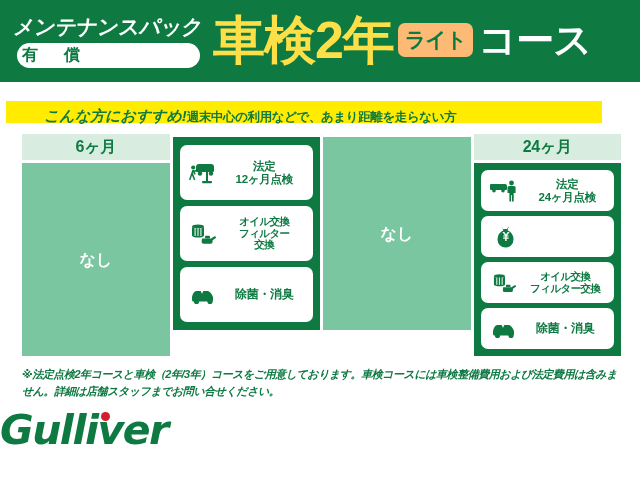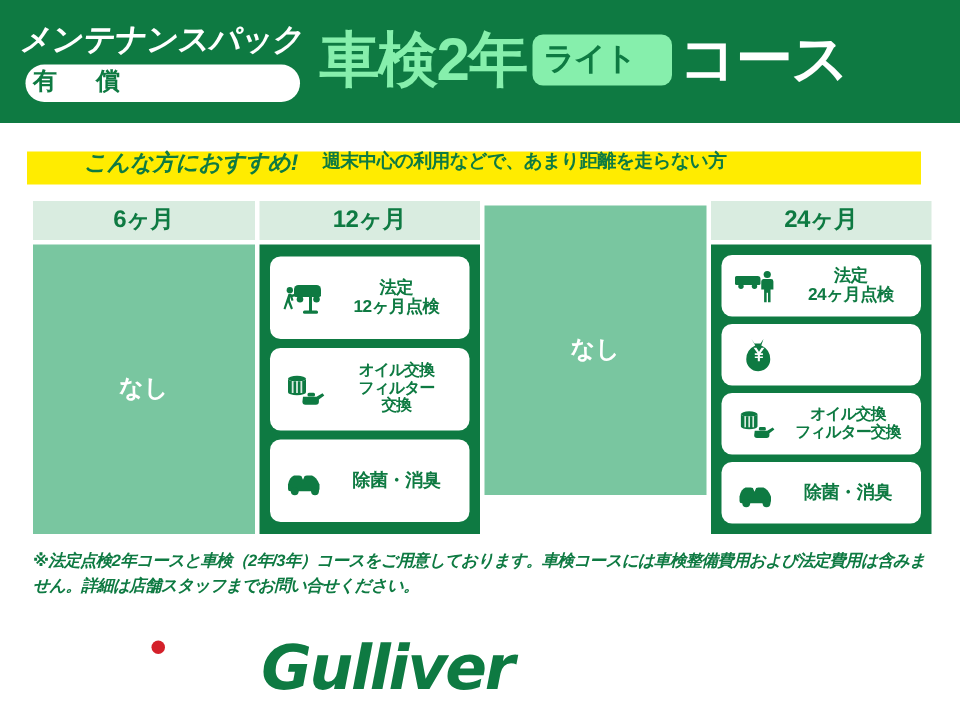--- a/index.html
+++ b/index.html
@@ -64,75 +64,74 @@
     text-indent: 5px;
     box-sizing: border-box;
   }
   .header-right {
     display: flex;
     align-items: center;
     flex: 1;
     padding-bottom: 2px;
   }
   .hl-yellow {
-    color: #86efac;
-    font-size: 40px;
+    color: #fde047;
+    font-size: 52px;
     font-weight: bold;
     line-height: 1;
     letter-spacing: -1px;
     white-space: nowrap;
   }
   .hl-badge {
-    background: #86efac;
+    background: #fdba74;
     color: #0e7a42;
     font-size: 21px;
     font-weight: bold;
     line-height: 1;
     border-radius: 7px;
-    padding: 6px 24px 7px 7px;
+    padding: 6px 7px 7px 7px;
     margin: 0 5px 0 4px;
     letter-spacing: -1px;
     white-space: nowrap;
   }
   .hl-white {
     color: #ffffff;
     font-size: 38px;
     font-weight: bold;
     line-height: 1;
     letter-spacing: -1px;
     white-space: nowrap;
   }
 
   
   .reco-wrap {
     position: absolute;
-    left: 18px;
+    left: 6px;
     top: 101px;
     width: 596px;
     height: 22px;
     background: #ffec00;
     display: flex;
-    align-items: flex-start;
+    align-items: flex-end;
     box-sizing: border-box;
   }
   .reco-strong {
     color: #0e7a42;
     font-size: 15px;
     font-weight: bold;
     font-style: italic;
     line-height: 1;
     margin-left: 38px;
     white-space: nowrap;
   }
   .reco-text {
     color: #0e7a42;
     font-size: 12.5px;
     font-weight: bold;
     line-height: 1;
-    margin-left: 16px;
     letter-spacing: -0.4px;
     white-space: nowrap;
   }
 
   
   .table {
     position: absolute;
     left: 22px;
     top: 134px;
     width: 606px;
@@ -234,23 +233,22 @@
     font-weight: bold;
     line-height: 1.5;
     letter-spacing: -0.45px;
     font-style: italic;
   }
 
   
   .logo {
     position: absolute;
     left: 0;
-    top: 425px;
+    top: 410px;
     width: 516px;
-    text-align: center;
   }
   .logo-text {
     display: inline-block;
     position: relative;
     color: #0e7a42;
     font-family: "DejaVu Sans", sans-serif;
     font-size: 41px;
     font-weight: bold;
     font-style: italic;
     line-height: 1;
@@ -291,21 +289,20 @@
   <div class="table">
 
     <div class="col">
       <div class="col-head">6ヶ月</div>
       <div class="col-body none">
         <span class="none-label">なし</span>
       </div>
     </div>
 
     <div class="col">
-      <div class="col-head">12ヶ月</div>
       <div class="col-body filled">
 
         <div class="card">
           <span class="card-icon">
             <svg width="32" height="26" viewBox="0 0 32 26">
               <g fill="#0e7a42">
                 <path d="M11 4 h12 a3 3 0 0 1 3 3 v3 h-18 v-3 a3 3 0 0 1 3 -3 z"></path>
                 <rect x="8" y="9" width="18" height="3" rx="1.2"></rect>
                 <circle cx="12" cy="13.5" r="2.2"></circle>
                 <circle cx="23" cy="13.5" r="2.2"></circle>

